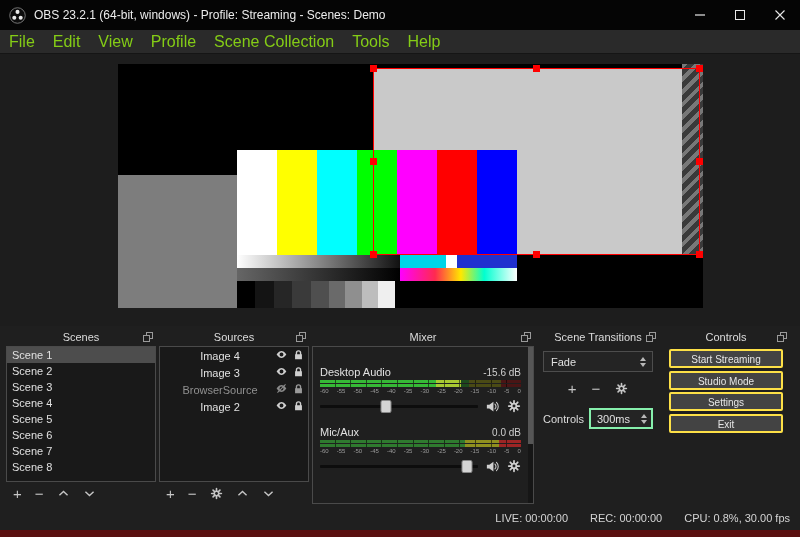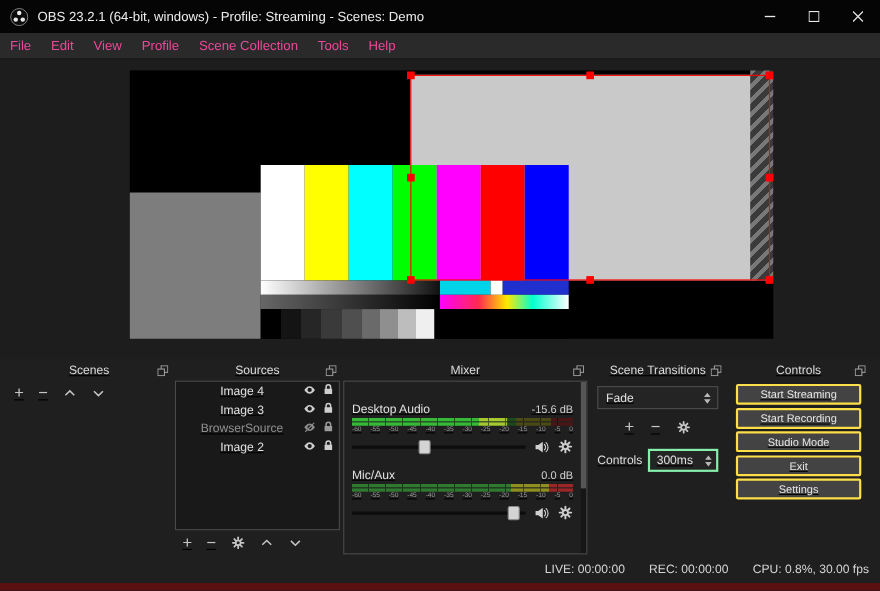--- a/index.html
+++ b/index.html
@@ -10,21 +10,21 @@
   
   .titlebar{height:30px;flex:none;background:#050505;display:flex;align-items:center;}
   .obs-logo{margin-left:9px;display:flex;}
   .title{color:#ececec;font-size:12px;margin-left:8px;white-space:nowrap;}
   .win-controls{margin-left:auto;display:flex;height:100%;}
   .win-btn{width:40px;display:flex;align-items:center;justify-content:center;cursor:default;}
 
   
   .menubar{height:24px;flex:none;background:#2a2a2a;display:flex;align-items:center;
            border-bottom:1px solid #151515;box-sizing:border-box;}
-  .menu-item{padding:0 9px;font-size:12px;color:#ec4899;line-height:23px;}
+  .menu-item{padding:0 9px;font-size:16px;color:#84cc16;line-height:23px;}
 
   
   .preview{height:272px;flex:none;position:relative;background:#1d1d1d;}
   .canvas{position:absolute;left:118px;top:10px;width:585px;height:244px;background:#000;}
   .src-gray{position:absolute;left:0;top:111px;width:119px;height:133px;background:#7d7d7d;}
   .src-light{position:absolute;left:255px;top:4px;width:327px;height:187px;background:#c9c9c9;}
   .src-stripes{position:absolute;left:564px;top:0;width:21px;height:191px;
     background:repeating-linear-gradient(135deg,#787878 0 4px,#3a3a3a 4px 9px);}
   .colorbars{position:absolute;left:119px;top:86px;width:280px;height:158px;display:flex;flex-direction:column;}
   .bars{height:105px;display:flex;}
@@ -42,21 +42,21 @@
   .c2{width:66px;background:linear-gradient(90deg,#6a6a6a 0 25%,#8f8f8f 25% 50%,#bdbdbd 50% 75%,#efefef 75%);}
   .c3{flex:1;background:#000;}
   .selection{position:absolute;left:255px;top:4px;width:327px;height:187px;
     border:1px solid #ff0000;box-sizing:border-box;}
   .h{position:absolute;width:7px;height:7px;background:#ff0000;}
   .h.tl{left:-4px;top:-4px}.h.tm{left:50%;margin-left:-3.5px;top:-4px}.h.tr{right:-4px;top:-4px}
   .h.ml{left:-4px;top:50%;margin-top:-3.5px}.h.mr{right:-4px;top:50%;margin-top:-3.5px}
   .h.bl{left:-4px;bottom:-4px}.h.bm{left:50%;margin-left:-3.5px;bottom:-4px}.h.br{right:-4px;bottom:-4px}
 
   
-  .docks{height:180px;flex:none;display:flex;gap:3px;padding:2px 6px;box-sizing:border-box;text-decoration:underline;}
+  .docks{height:180px;flex:none;display:flex;gap:3px;padding:2px 6px;box-sizing:border-box;}
   .panel{display:flex;flex-direction:column;}
   .p-scenes{width:150px}.p-sources{width:150px}.p-mixer{width:222px}.p-trans{width:122px}.p-controls{width:128px}
   .phead{height:18px;flex:none;position:relative;}
   .ptitle{display:block;text-align:center;font-size:11px;color:#dcdcdc;line-height:18px;}
   .pfloat{position:absolute;right:3px;top:4px;display:flex;}
   .pbody{flex:1;display:flex;flex-direction:column;min-height:0;}
   .list{flex:1;border:1px solid #4a4a4a;background:#191919;overflow:hidden;}
   .lrow{height:16px;line-height:16px;font-size:11px;color:#e0e0e0;padding-left:5px;}
   .lrow.selected{background:#4d4d4d;}
   .srow{height:17px;display:flex;align-items:center;font-size:11px;color:#e0e0e0;padding:0 4px 0 5px;}
@@ -212,20 +212,30 @@
       <div class="phead">
         <span class="ptitle">Scenes</span>
         <span class="pfloat">
           <svg width="10" height="10" viewBox="0 0 10 10">
               <rect x="3.5" y="0.5" width="6" height="6" fill="none" stroke="#9a9a9a"></rect>
               <rect x="0.5" y="3.5" width="6" height="6" fill="#1f1f1f" stroke="#9a9a9a"></rect>
             </svg>
         </span>
       </div>
       <div class="pbody">
+        <div class="list">
+          <div class="lrow selected">Scene 1</div>
+          <div class="lrow">Scene 2</div>
+          <div class="lrow">Scene 3</div>
+          <div class="lrow">Scene 4</div>
+          <div class="lrow">Scene 5</div>
+          <div class="lrow">Scene 6</div>
+          <div class="lrow">Scene 7</div>
+          <div class="lrow">Scene 8</div>
+        </div>
         <div class="ptoolbar">
           <span class="tbtn">+</span>
           <span class="tbtn">−</span>
           <span class="tbtn">
             <svg width="13" height="13" viewBox="0 0 16 16">
                 <path d="M3 10.2L8 5.4l5 4.8" fill="none" stroke="#c6c6c6" stroke-width="1.7"></path>
               </svg>
           </span>
           <span class="tbtn">
             <svg width="13" height="13" viewBox="0 0 16 16">
@@ -505,24 +515,23 @@
         <span class="ptitle">Controls</span>
         <span class="pfloat">
           <svg width="10" height="10" viewBox="0 0 10 10">
               <rect x="3.5" y="0.5" width="6" height="6" fill="none" stroke="#9a9a9a"></rect>
               <rect x="0.5" y="3.5" width="6" height="6" fill="#1f1f1f" stroke="#9a9a9a"></rect>
             </svg>
         </span>
       </div>
       <div class="ctrlbody">
         <button class="cbtn">Start Streaming</button>
-        <button class="cbtn">Start Recording</button>
         <button class="cbtn">Studio Mode</button>
+        <button class="cbtn">Settings</button>
         <button class="cbtn">Exit</button>
-        <button class="cbtn">Settings</button>
       </div>
     </section>
   </div>
 
   <div class="statusbar">
     <span>LIVE: 00:00:00</span>
     <span>REC: 00:00:00</span>
     <span>CPU: 0.8%, 30.00 fps</span>
   </div>
 

